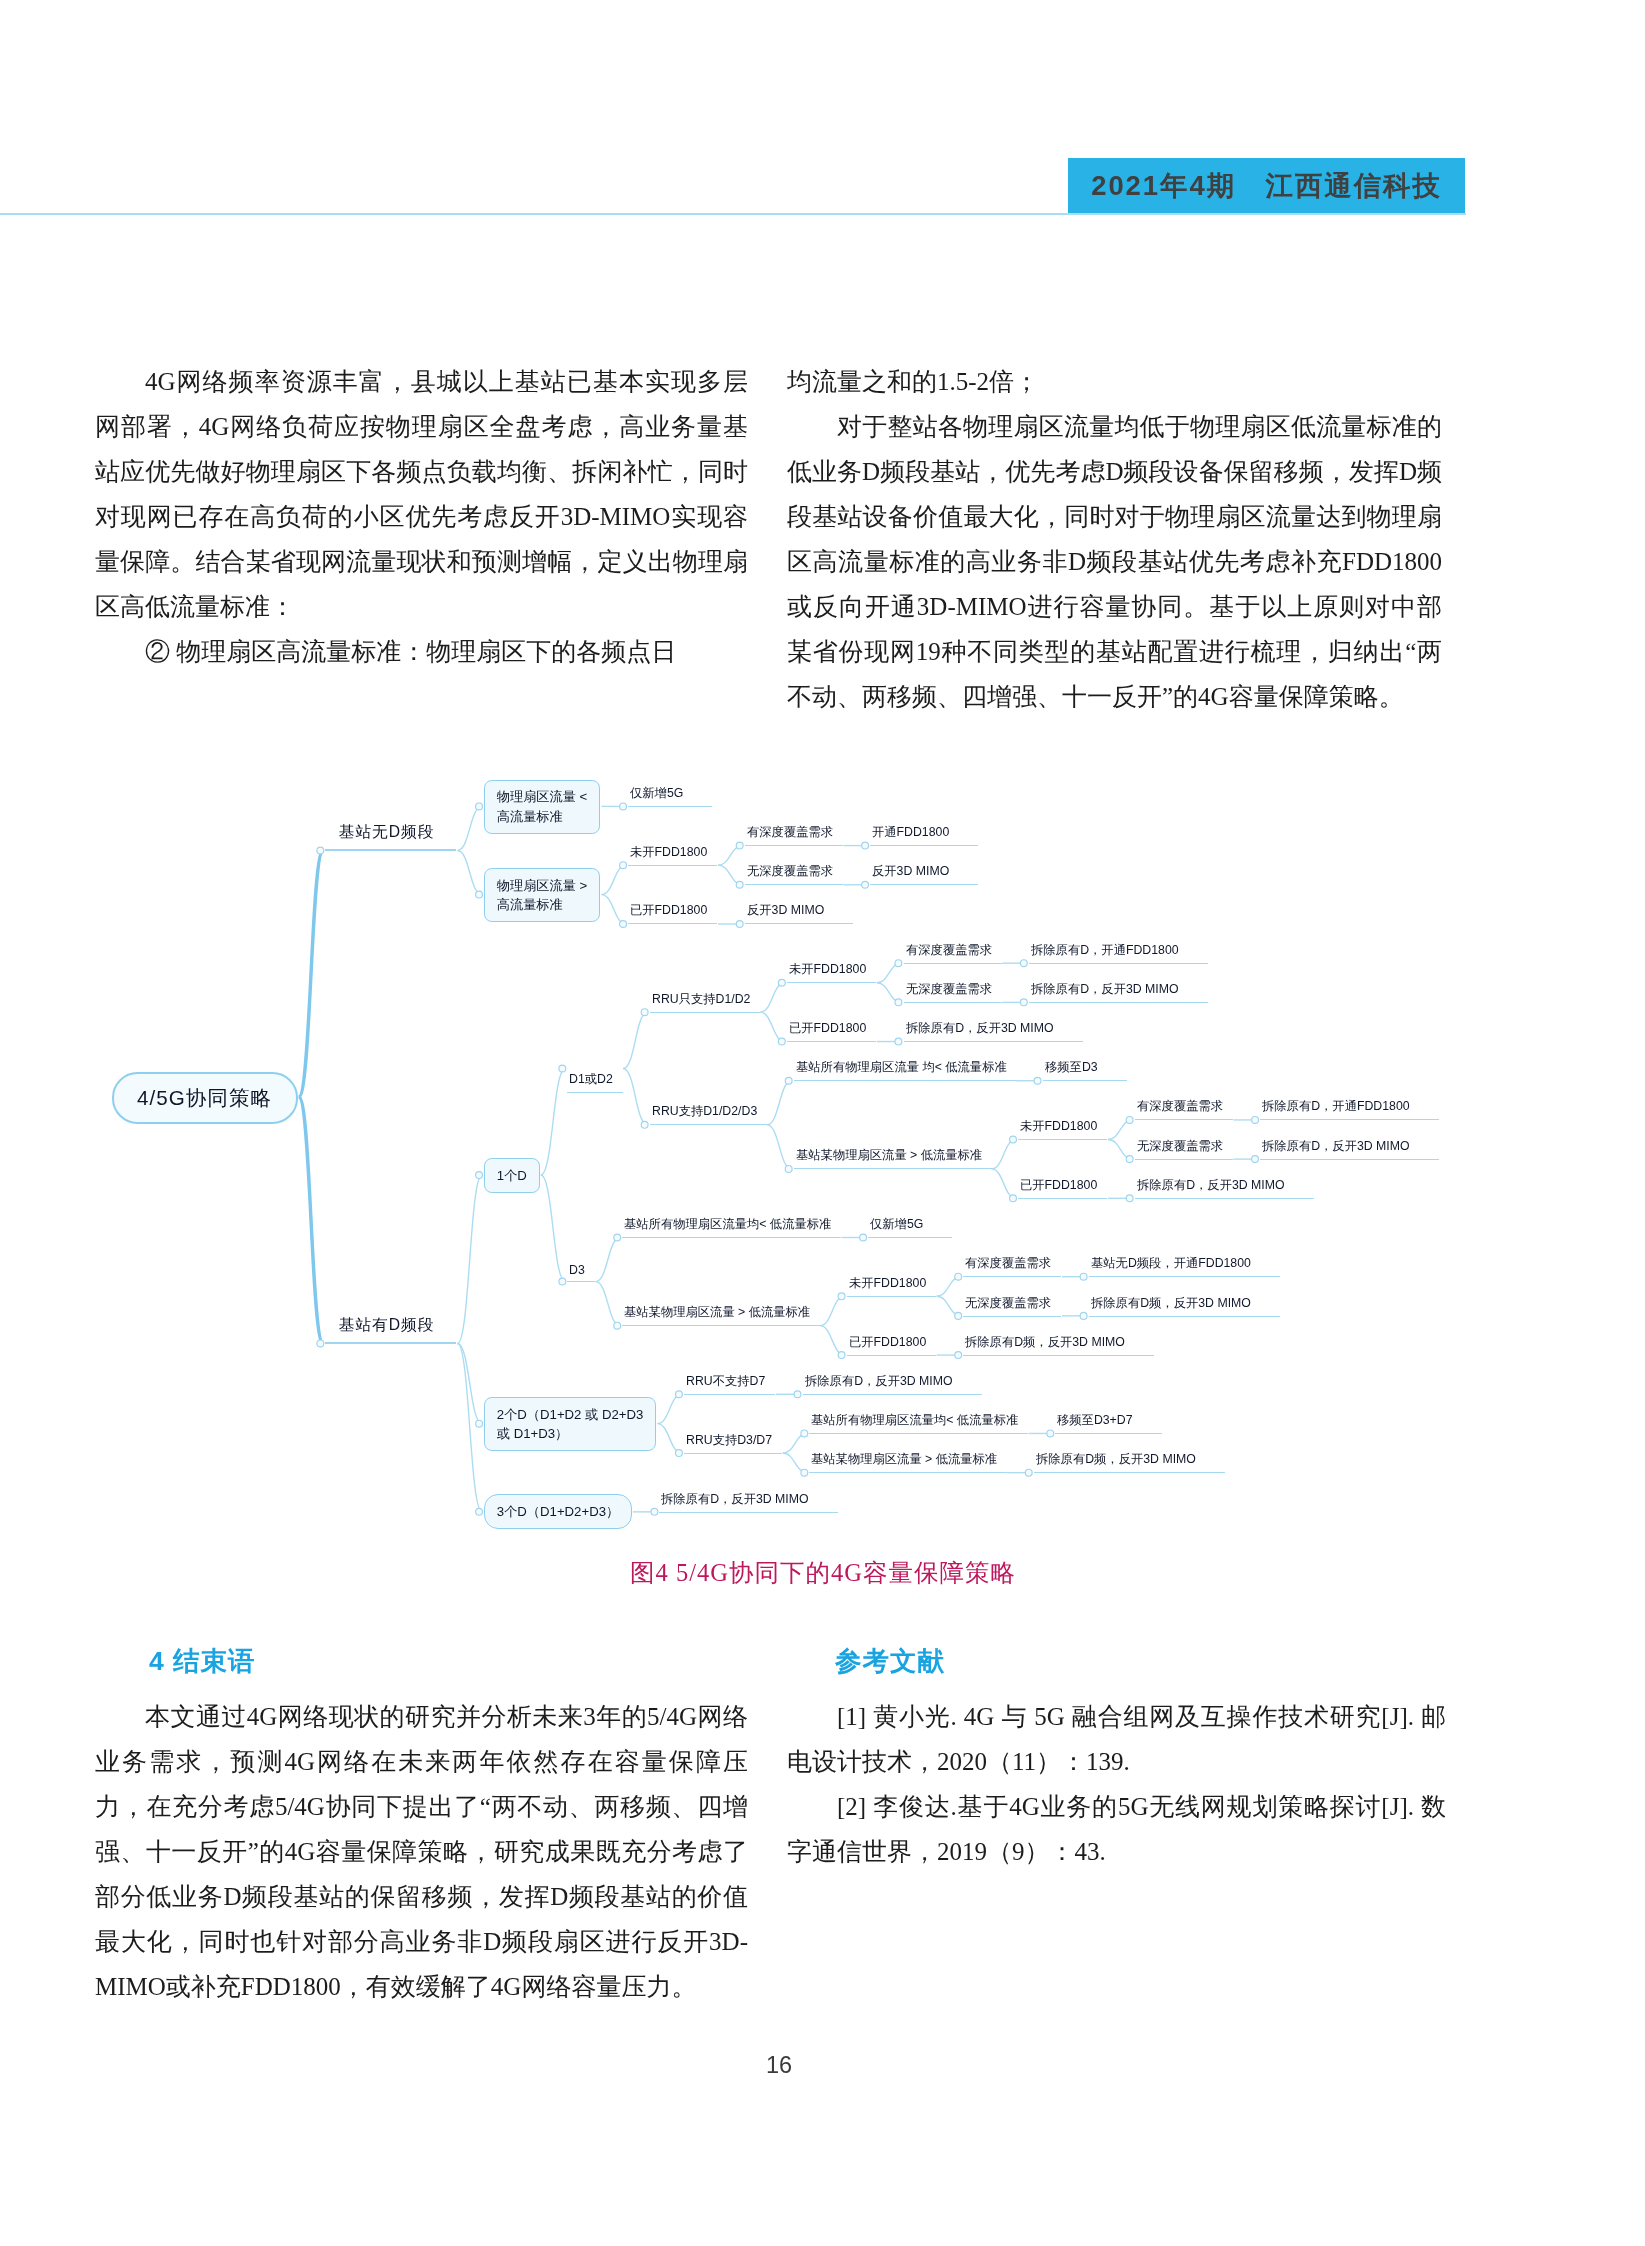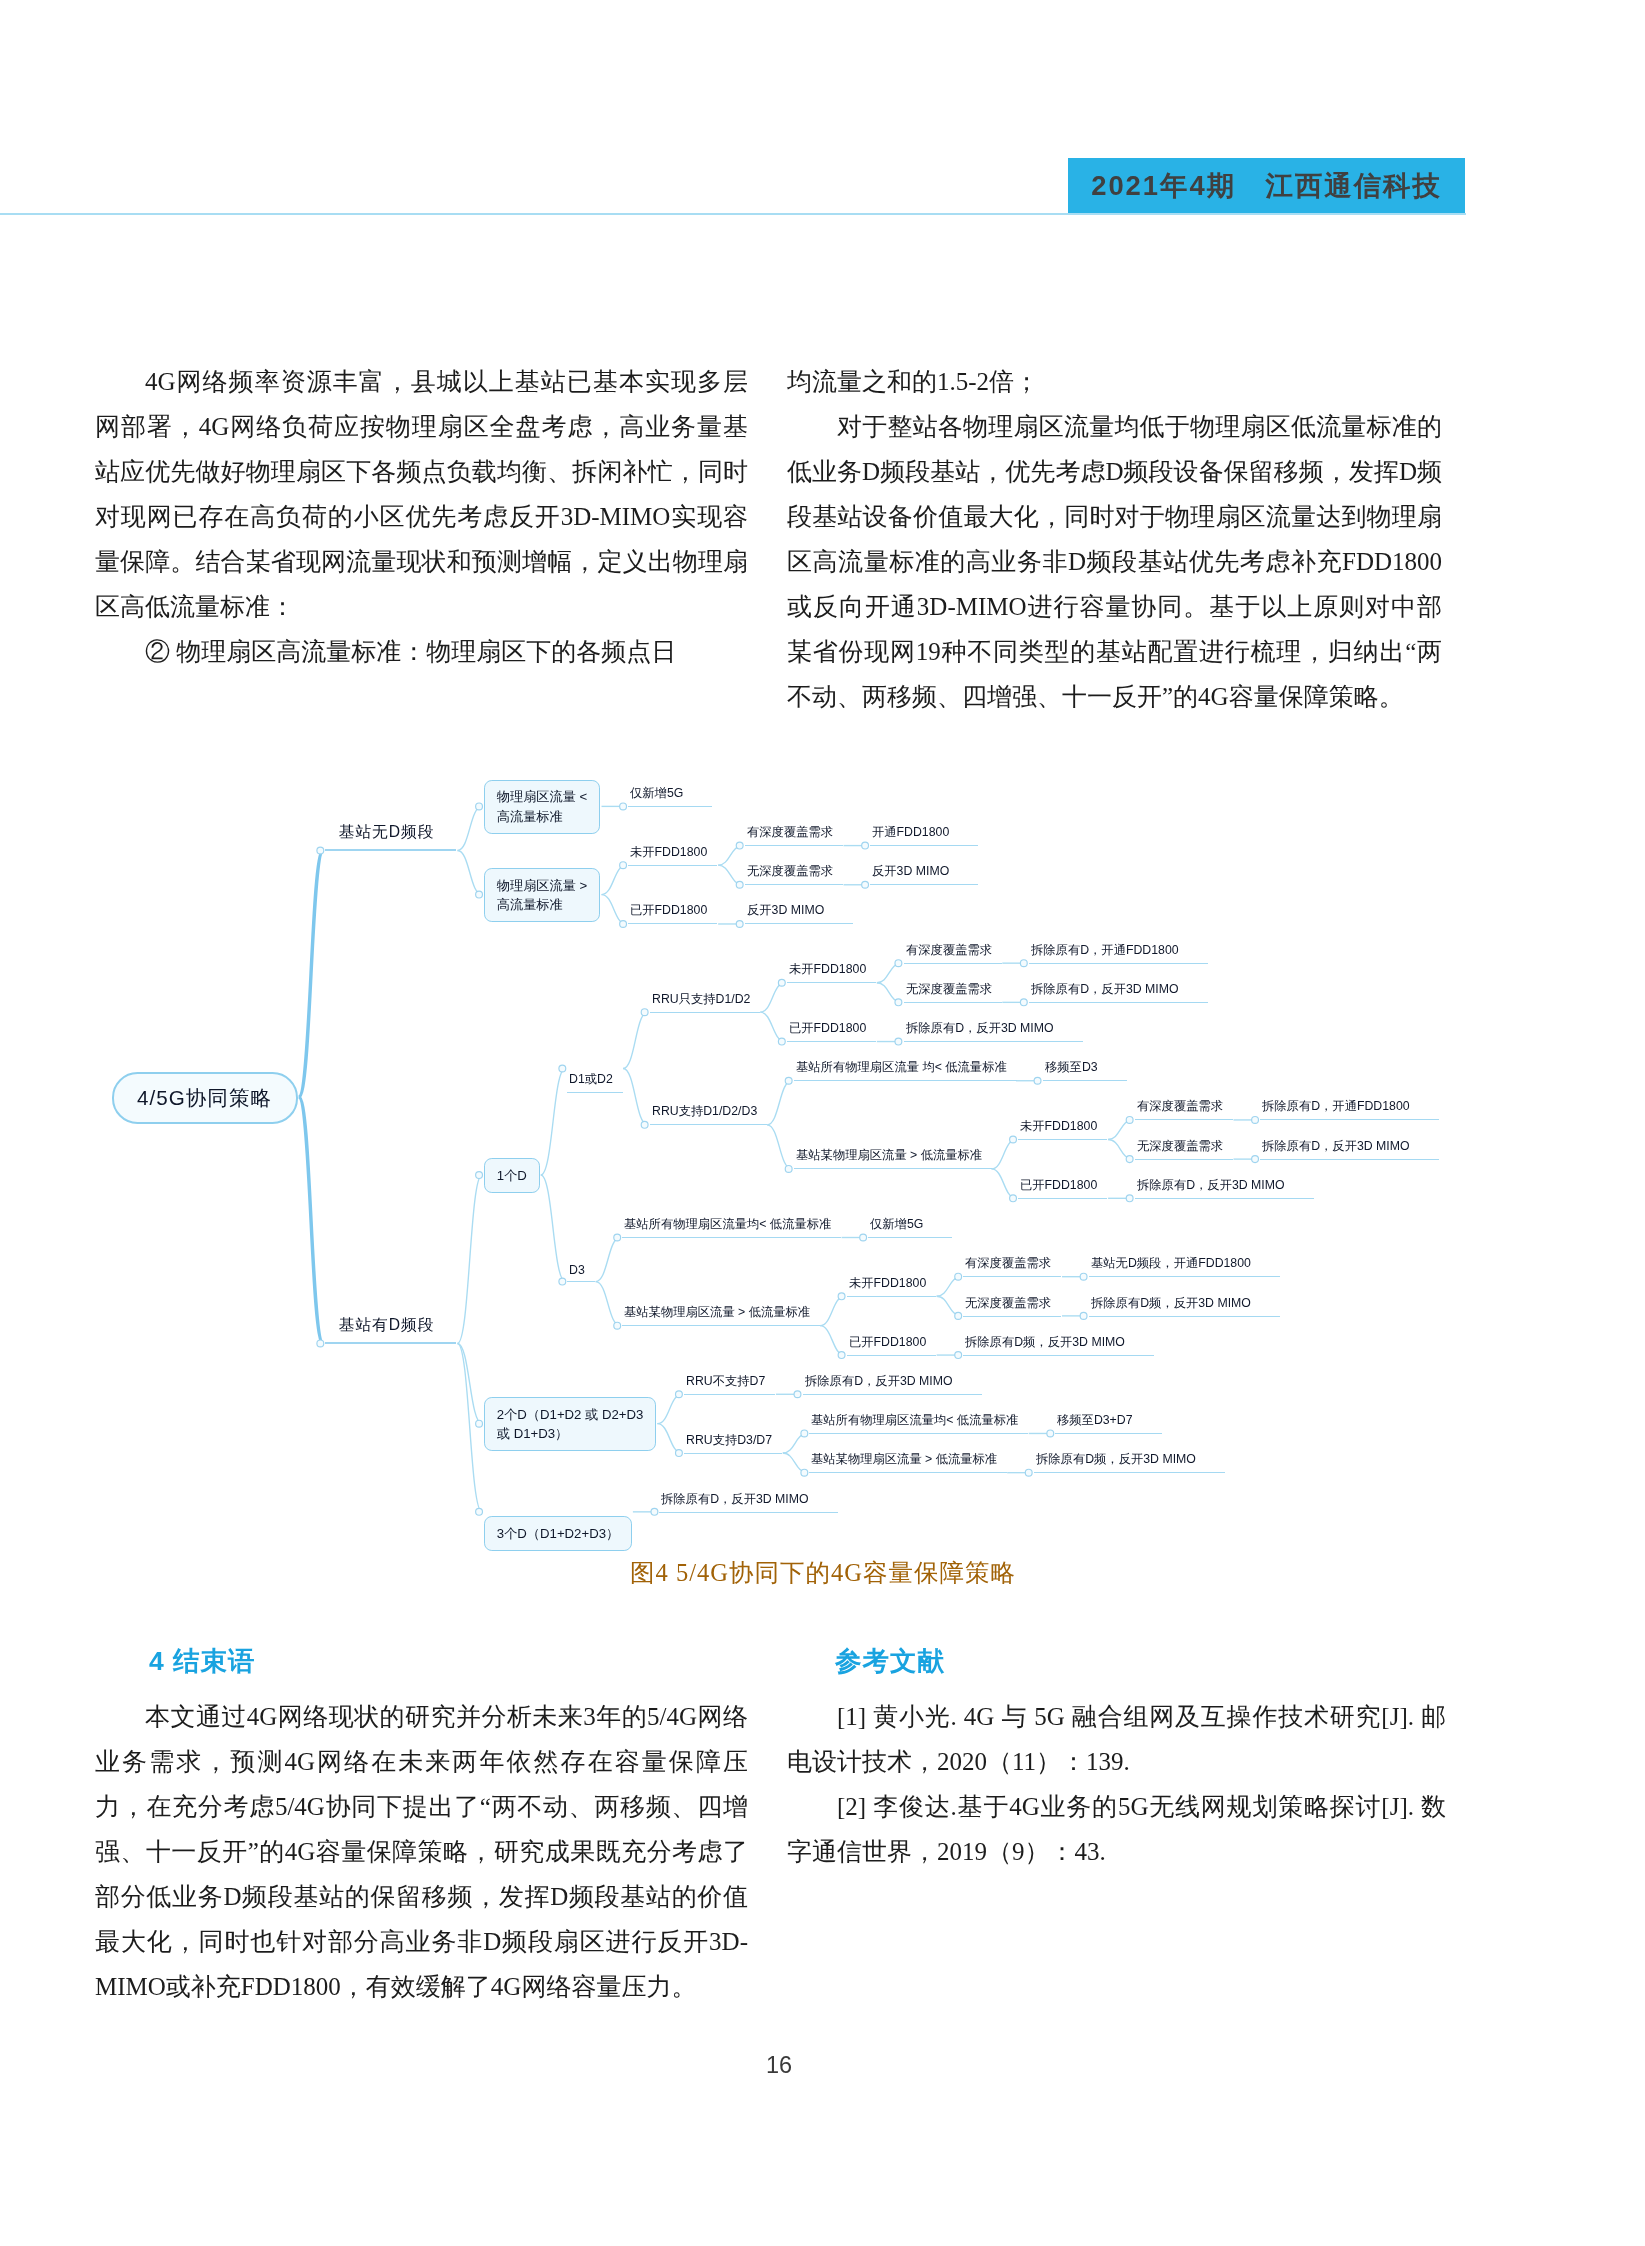--- a/index.html
+++ b/index.html
@@ -20,21 +20,21 @@
   .col p.no-indent{text-indent:0;}
   #col-left-top{left:95px;top:359px;width:653px;}
   #col-right-top{left:787px;top:359px;width:655px;}
   #conclusion-text{left:95px;top:1694px;width:653px;}
   #references-list{left:787px;top:1694px;width:659px;}
   .sec-heading{position:absolute;margin:0;font-family:"Liberation Sans","DejaVu Sans",sans-serif;
                font-size:26.5px;font-weight:bold;color:#19a3e0;letter-spacing:1px;}
   #conclusion-heading{left:149px;top:1643px;}
   #references-heading{left:835px;top:1643px;}
   .fig-caption{position:absolute;left:93px;top:1556px;width:1460px;text-align:center;
-               font-size:24.5px;color:#a16207;letter-spacing:1px;}
+               font-size:24.5px;color:#be185d;letter-spacing:1px;}
   .page-number{position:absolute;left:730px;top:2052px;width:98px;text-align:center;
                font-family:"Liberation Sans","DejaVu Sans",sans-serif;font-size:23.5px;color:#3a3a3a;}
   
   #mindmap{position:absolute;left:90px;top:777px;width:1462px;height:776px;
            font-family:"Liberation Sans","DejaVu Sans",sans-serif;}
   #mindmap svg{position:absolute;left:0;top:0;}
   .mm{position:absolute;color:#0f172a;white-space:nowrap;}
   .mm.root{font-size:20.6px;padding:9.8px 23.5px;border:2px solid #8ecfee;border-radius:25.5px;
            background:#f4fbfe;letter-spacing:1px;}
   .mm.branch{font-size:15.7px;padding:0 21.6px 5.9px 13.7px;border-bottom:2.5px solid #9fd5f1;letter-spacing:1px;}
@@ -219,21 +219,21 @@
       <div class="mm leaf" style="left: 873px; top: 557px;">拆除原有D频，反开3D MIMO</div>
       <div class="mm box" style="left: 394px; top: 620px;">2个D（D1+D2 或 D2+D3
 或 D1+D3）</div>
       <div class="mm plain" style="left: 594px; top: 596px;">RRU不支持D7</div>
       <div class="mm leaf" style="left: 713px; top: 596px;">拆除原有D，反开3D MIMO</div>
       <div class="mm plain" style="left: 594px; top: 655px;">RRU支持D3/D7</div>
       <div class="mm plain" style="left: 719px; top: 635px;">基站所有物理扇区流量均&lt; 低流量标准</div>
       <div class="mm leaf" style="left: 965px; top: 635px;">移频至D3+D7</div>
       <div class="mm plain" style="left: 719px; top: 674px;">基站某物理扇区流量 &gt; 低流量标准</div>
       <div class="mm leaf" style="left: 944px; top: 674px;">拆除原有D频，反开3D MIMO</div>
-      <div class="mm box" style="left: 394px; top: 739px;">3个D（D1+D2+D3）</div>
+      <div class="mm box" style="left: 394px; top: 717px; border-radius: 14px;">3个D（D1+D2+D3）</div>
       <div class="mm leaf" style="left: 569px; top: 714px;">拆除原有D，反开3D MIMO</div>
     </div>
   <div class="fig-caption">图4  5/4G协同下的4G容量保障策略</div>
 
   <h2 class="sec-heading" id="conclusion-heading">4  结束语</h2>
   <div class="col" id="conclusion-text">
       <p>本文通过4G网络现状的研究并分析未来3年的5/4G网络业务需求，预测4G网络在未来两年依然存在容量保障压力，在充分考虑5/4G协同下提出了“两不动、两移频、四增强、十一反开”的4G容量保障策略，研究成果既充分考虑了部分低业务D频段基站的保留移频，发挥D频段基站的价值最大化，同时也针对部分高业务非D频段扇区进行反开3D-MIMO或补充FDD1800，有效缓解了4G网络容量压力。</p>
     </div>
 
   <h2 class="sec-heading" id="references-heading">参考文献</h2>

